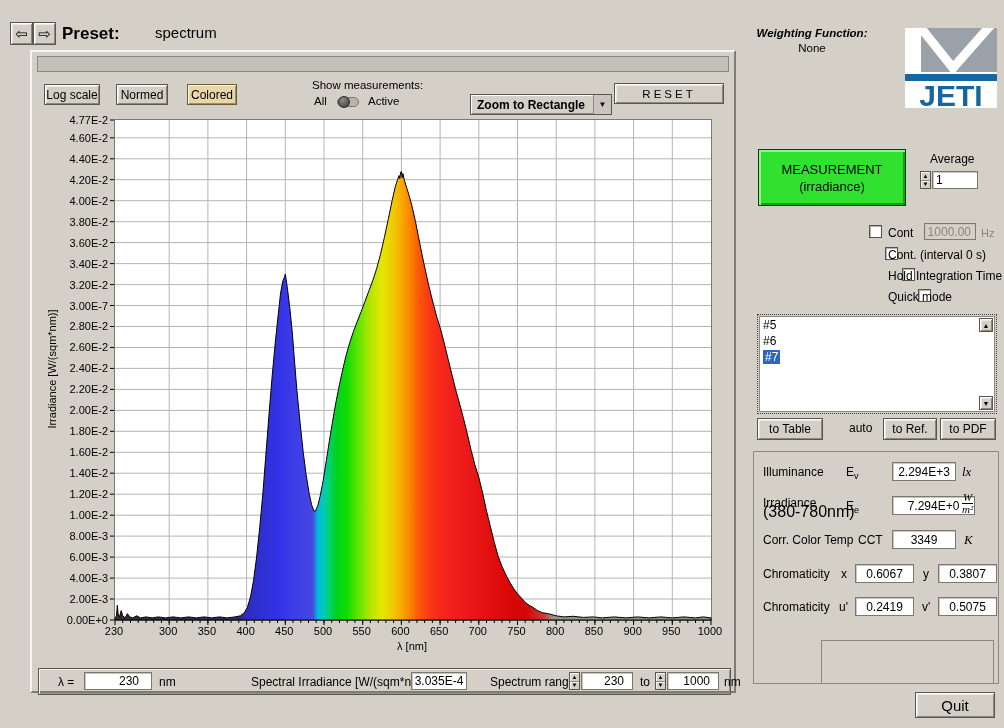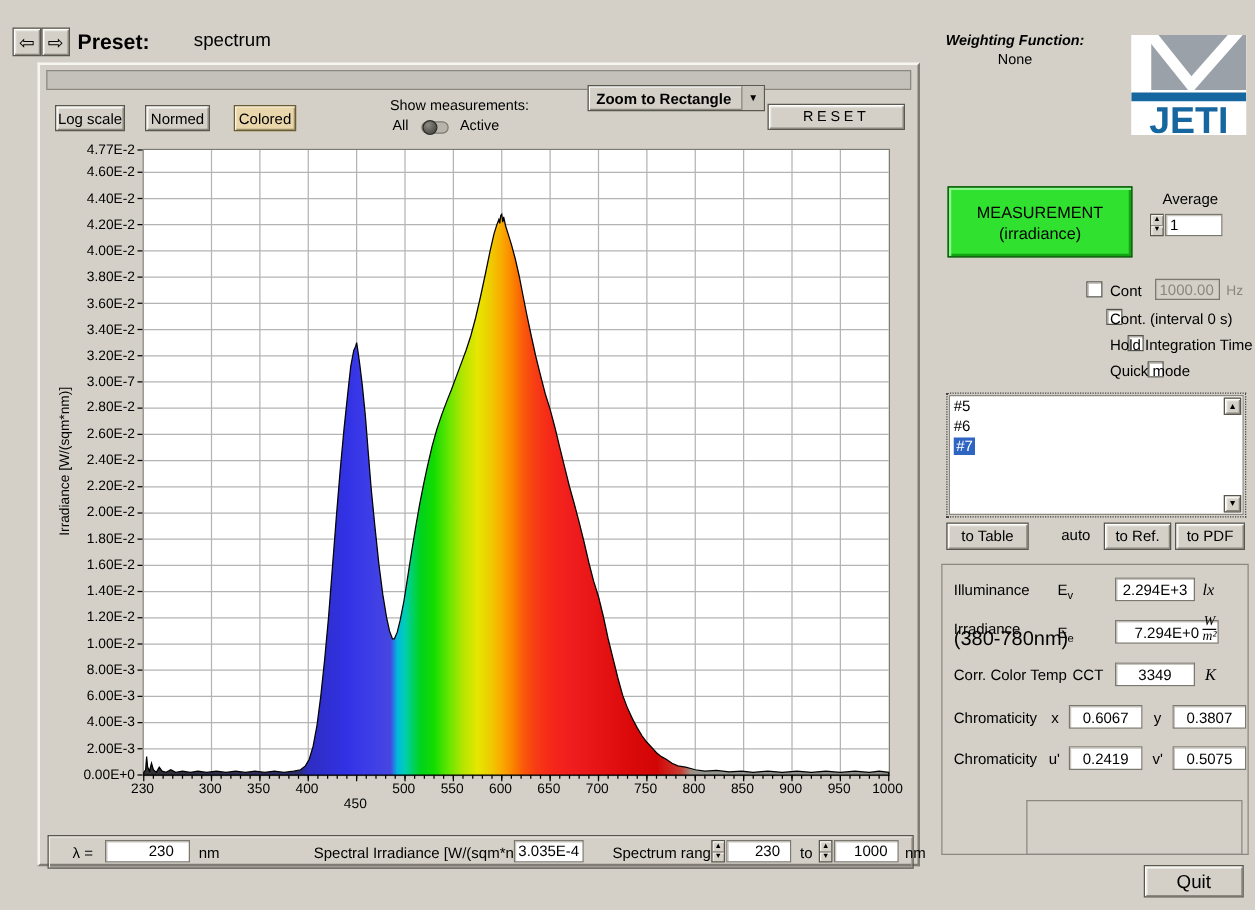--- a/index.html
+++ b/index.html
@@ -206,21 +206,21 @@
   <div class="abs btn" style="left:84px; top:32px; width:52px; height:21px;">Normed</div>
   <div class="abs btn active" style="left:155px; top:32px; width:50px; height:21px;">Colored</div>
 
   <div class="abs lbl" style="left:280px; top:27px; font-size:11.5px;">Show measurements:</div>
   <div class="abs lbl" style="left:282px; top:43px; font-size:11.5px;">All</div>
   <div class="abs toggle-track" style="left:305px; top:45px;">
     <div class="toggle-knob"></div>
   </div>
   <div class="abs lbl" style="left:336px; top:43px; font-size:11.5px;">Active</div>
 
-  <div class="abs dropdown" style="left:438px; top:16px; width:142px; height:21px;">
+  <div class="abs dropdown" style="left:438px; top:42px; width:142px; height:21px;">
     <span class="dd-text">Zoom to Rectangle</span>
     <span class="dd-arrow">▼</span>
   </div>
   <div class="abs btn" id="reset-btn" style="left:582px; top:31px; width:110px; height:21px;">RESET</div>
 
   <div class="abs" id="plot-wrap">
     <svg id="spectrum-svg" width="596" height="500">
         <defs>
           <linearGradient id="sg" x1="0" y1="0" x2="1" y2="0">
             <stop offset="0.00%" stop-color="#303030"></stop>
@@ -436,33 +436,34 @@
       <div class="ytick" style="top: 33.7841px;">4.40E-2</div>
       <div class="ytick" style="top: 12.8197px;">4.60E-2</div>
       <div class="ytick" style="top: -5px;">4.77E-2</div>
     </div>
   <div class="abs" id="y-axis-title">Irradiance [W/(sqm*nm)]</div>
   <div class="abs" id="x-axis-labels" style="left:82px; top:573px; width:596px; height:14px;">
       <div class="xtick" style="left: -20px;">230</div>
       <div class="xtick" style="left: 34.1818px;">300</div>
       <div class="xtick" style="left: 72.8831px;">350</div>
       <div class="xtick" style="left: 111.584px;">400</div>
-      <div class="xtick" style="left: 150.286px; margin-top: 12px;">450</div>
+      <div class="xtick" style="left: 150.286px;">450</div>
       <div class="xtick" style="left: 188.987px;">500</div>
       <div class="xtick" style="left: 227.688px;">550</div>
       <div class="xtick" style="left: 266.39px;">600</div>
       <div class="xtick" style="left: 305.091px;">650</div>
       <div class="xtick" style="left: 343.792px;">700</div>
       <div class="xtick" style="left: 382.494px;">750</div>
       <div class="xtick" style="left: 421.195px;">800</div>
       <div class="xtick" style="left: 459.896px;">850</div>
       <div class="xtick" style="left: 498.597px;">900</div>
       <div class="xtick" style="left: 537.299px;">950</div>
       <div class="xtick" style="left: 576px;">1000</div>
     </div>
+  <div class="abs" id="x-axis-title">λ [nm]</div>
 
   <div class="abs" id="bottom-bar">
     <div class="abs lbl" style="left:19px; top:6px;">λ =</div>
     <div class="abs input right" style="left:45px; top:3px; width:68px; height:18px; padding-right:12px;">230</div>
     <div class="abs lbl" style="left:120px; top:6px;">nm</div>
     <div class="abs lbl" style="left:212px; top:6px;">Spectral Irradiance [W/(sqm*nm)]</div>
     <div class="abs input center" style="left:372px; top:3px; width:56px; height:18px;">3.035E-4</div>
     <div class="abs lbl" style="left:451px; top:6px;">Spectrum range:</div>
     <div class="abs spin" style="left:530px; top:3px; height:18px;">
         <span>▲</span>

